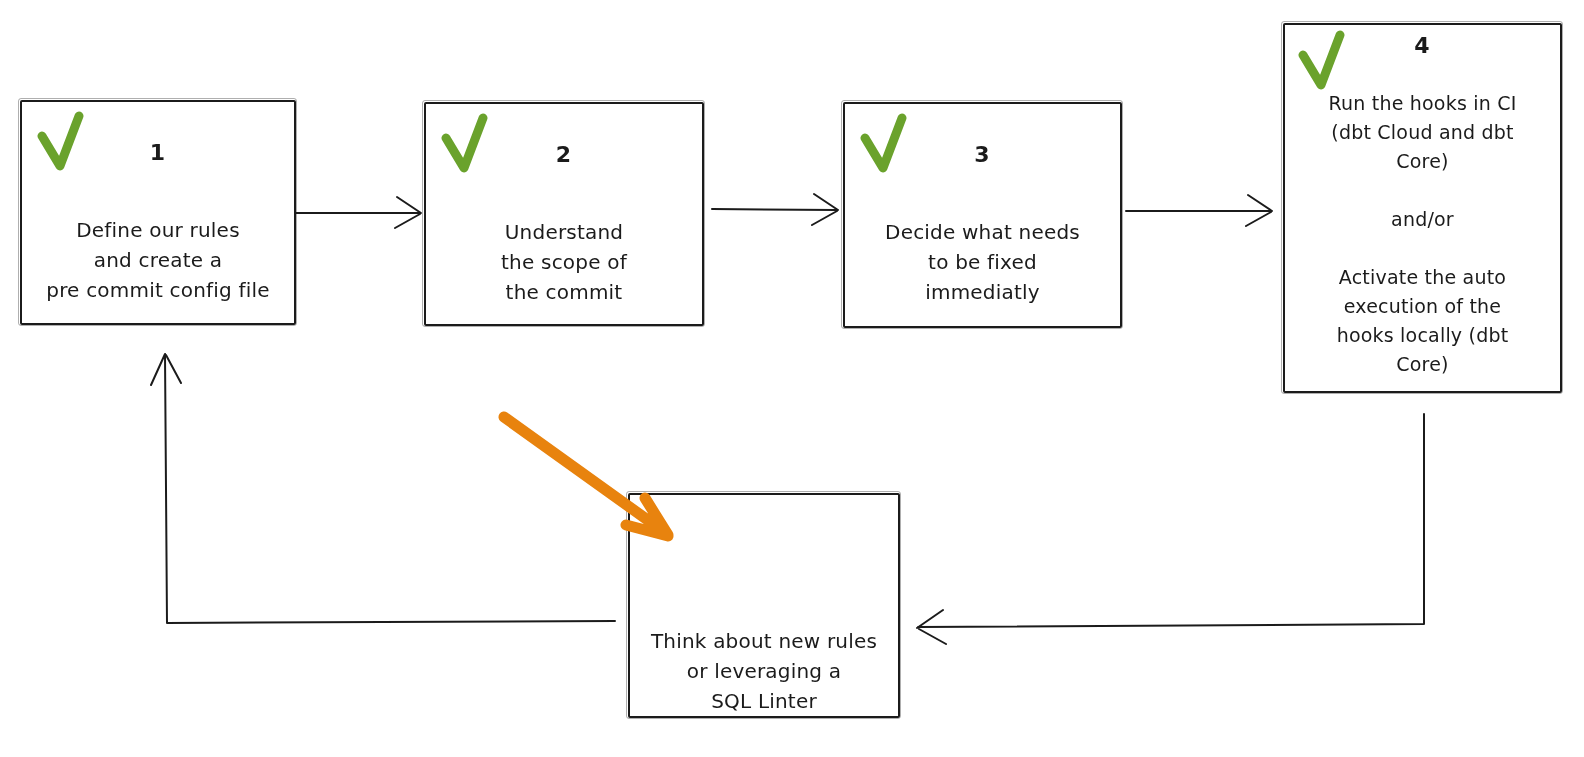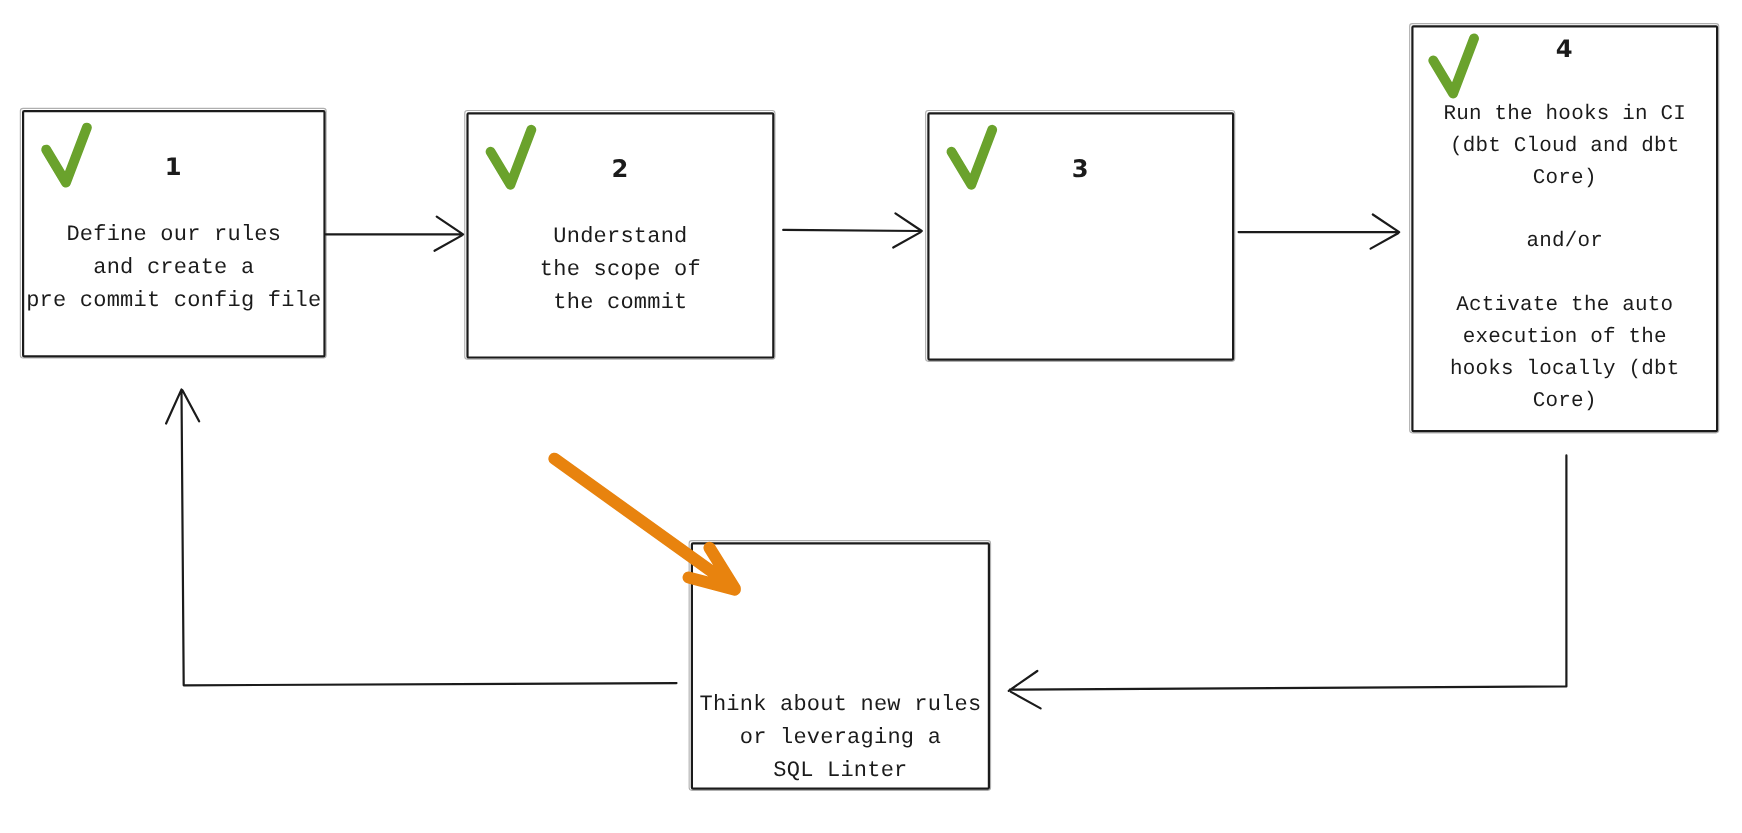--- a/index.html
+++ b/index.html
@@ -55,23 +55,22 @@
     font-size: 22px;
     font-weight: bold;
     letter-spacing: 1px;
   }
   .step .num { margin-top: 38px; }
   .body-text {
     white-space: pre-line;
     font-size: 20px;
     line-height: 30px;
     letter-spacing: 0.2px;
-    font-family: Liberation Mono, monospace;
   }
-  .step .body-text { margin-top: 34px; }
+  .step .body-text { margin-top: 50px; }
   .tall .num { margin-top: 8px; }
   .tall .body-text {
     margin-top: 31px;
     font-size: 19px;
     line-height: 29px;
   }
   .plain {
     display: flex;
     align-items: flex-end;
     justify-content: center;
@@ -121,20 +120,23 @@
     <div class="body-text">Understand
 the scope of
 the commit</div>
   </div>
 
   <div class="box step" style="left:843px; top:102px; width:279px; height:226px;">
     <svg class="check" viewBox="0 0 50 62">
       <path d="M6 26 L24 56 L43 6"></path>
     </svg>
     <div class="num">3</div>
+    <div class="body-text">Decide what needs
+to be fixed
+immediatly</div>
   </div>
 
   <div class="box tall" style="left:1283px; top:23px; width:279px; height:370px;">
     <svg class="check" style="left:12px; top:4px;" viewBox="0 0 50 62">
       <path d="M6 26 L24 56 L43 6"></path>
     </svg>
     <div class="num">4</div>
     <div class="body-text">Run the hooks in CI
 (dbt Cloud and dbt
 Core)

